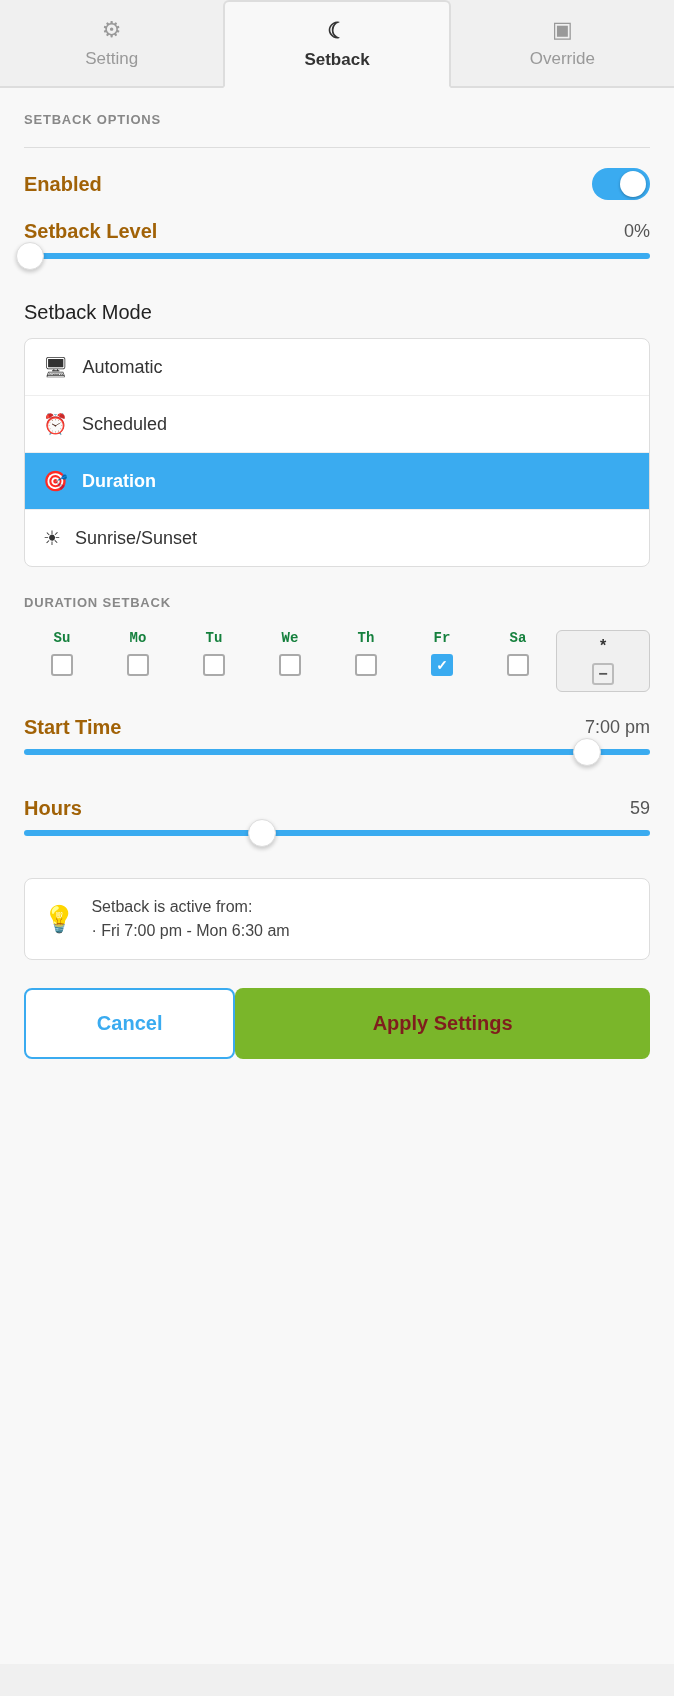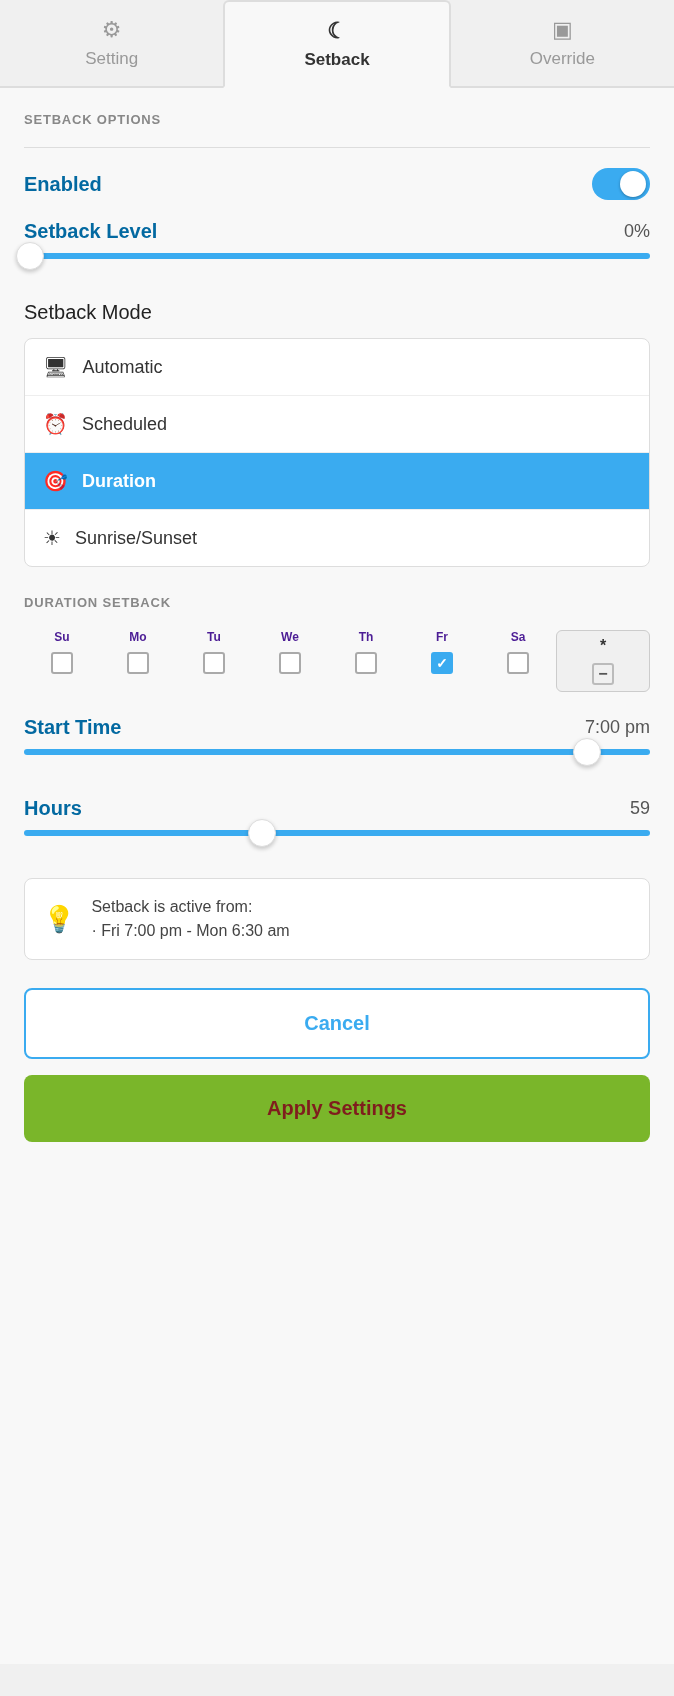--- a/index.html
+++ b/index.html
@@ -64,21 +64,21 @@
     
     .row {
       display: flex;
       align-items: center;
       justify-content: space-between;
       margin-bottom: 20px;
     }
     .row-label {
       font-size: 20px;
       font-weight: 700;
-      color: #0369a1;
+      color: #a16207;
     }
     .row-value {
       font-size: 18px;
       color: #555;
     }
 
     
     .toggle {
       width: 58px;
       height: 32px;
@@ -169,23 +169,24 @@
       margin-bottom: 24px;
     }
     .day-col {
       display: flex;
       flex-direction: column;
       align-items: center;
       flex: 1;
       gap: 8px;
     }
     .day-label {
-      font-size: 12px;
-      font-weight: 700;
-      color: #4c1d95;
+      font-size: 14px;
+      font-weight: 700;
+      color: #15803d;
+      font-family: Liberation Mono, monospace;
     }
     .day-checkbox {
       width: 22px;
       height: 22px;
       border: 2px solid #aaa;
       border-radius: 3px;
       background: white;
       display: flex;
       align-items: center;
       justify-content: center;
@@ -246,22 +247,20 @@
     }
     .info-text {
       font-size: 16px;
       color: #444;
       line-height: 1.5;
     }
 
     
     .bottom-buttons {
       display: flex;
-      gap: 16px;
-      flex-direction: column;
     }
     .cancel-btn {
       flex: 1;
       padding: 22px 0;
       background: white;
       border: 2px solid #3aabf0;
       border-radius: 8px;
       color: #3aabf0;
       font-size: 20px;
       font-weight: 600;

